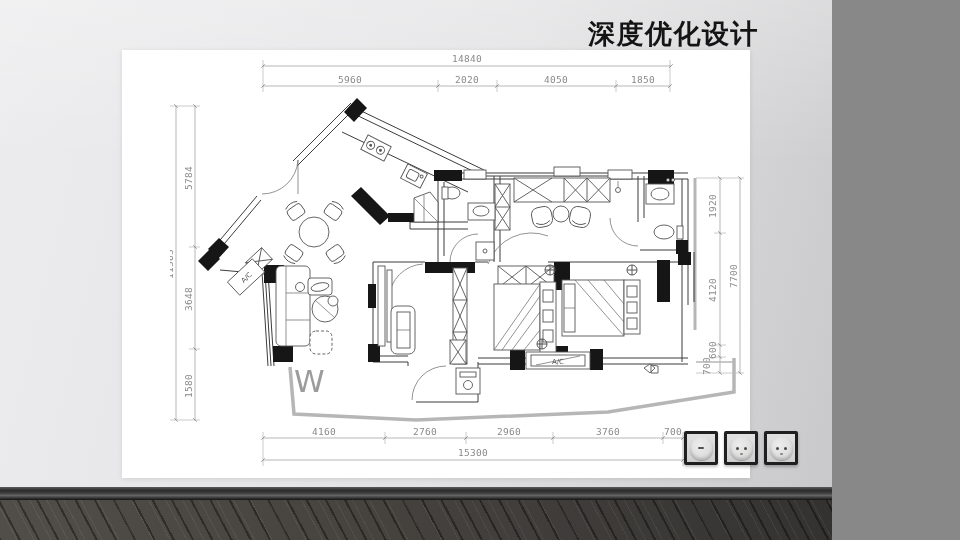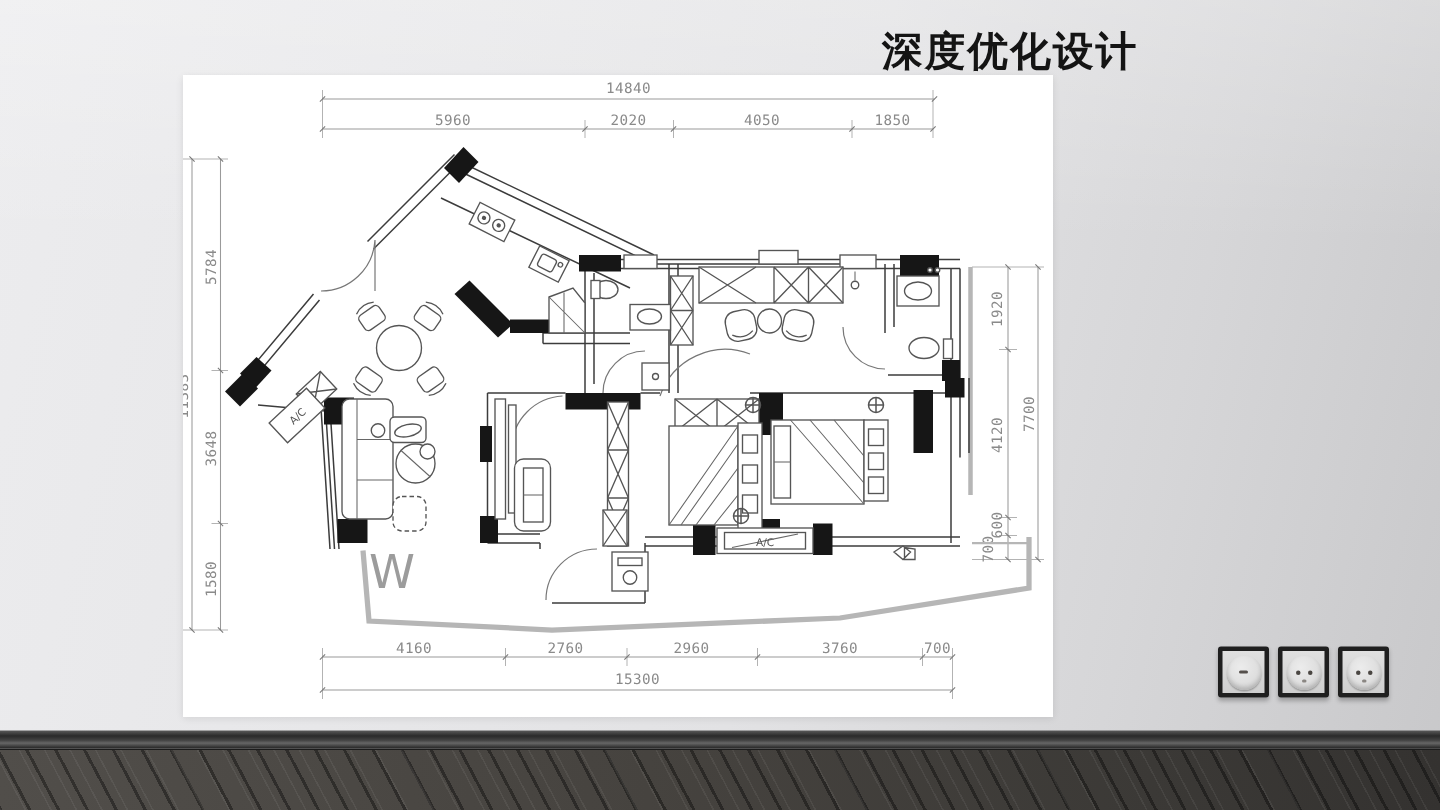--- a/index.html
+++ b/index.html
@@ -1,25 +1,25 @@
 <!DOCTYPE html>
 <html><head>
 <meta charset="utf-8">
 <style>
   html,body{margin:0;padding:0;background:#888;}
-  .slide{position:relative;width:960px;height:540px;overflow:hidden;
+  .slide{position:relative;width:832px;height:540px;overflow:hidden;
     font-family:"DejaVu Sans",sans-serif;
     background:linear-gradient(103deg,#ececee 0%,#e7e7e9 30%,#e2e2e4 55%,#d6d6d8 78%,#c8c8ca 100%);}
   
   .slide::before{content:"";position:absolute;inset:0;
     background:linear-gradient(180deg,rgba(255,255,255,.25),rgba(255,255,255,0) 30%);pointer-events:none;}
   .title{position:absolute;left:588px;top:16px;font-size:27px;font-weight:700;
     color:#141414;letter-spacing:1.5px;white-space:nowrap;}
   .paper{position:absolute;left:122px;top:50px;width:580px;height:428px;background:#ffffff;
-    box-shadow:0 1px 5px rgba(0,0,0,.10);}
+    box-shadow:0 1px 5px rgba(0,0,0,.10);padding-left:48px;}
   
   .floor{position:absolute;left:0;bottom:0;width:100%;height:53px;}
   .baseboard{height:12px;
     background:linear-gradient(#5a5a5a 0%,#2a2a2a 30%,#444 55%,#666 70%,#232323 100%);}
   .planks{height:41px;
     background:
       repeating-linear-gradient(62deg, rgba(255,255,255,.06) 0 1px, rgba(255,255,255,0) 1px 15px),
       repeating-linear-gradient(62deg, rgba(0,0,0,.38) 0 2px, rgba(0,0,0,0) 2px 17px),
       linear-gradient(90deg,#514e4a 0%,#46433f 45%,#3b3936 80%,#343230 100%);
     border-top:1px solid #1c1c1c;}

